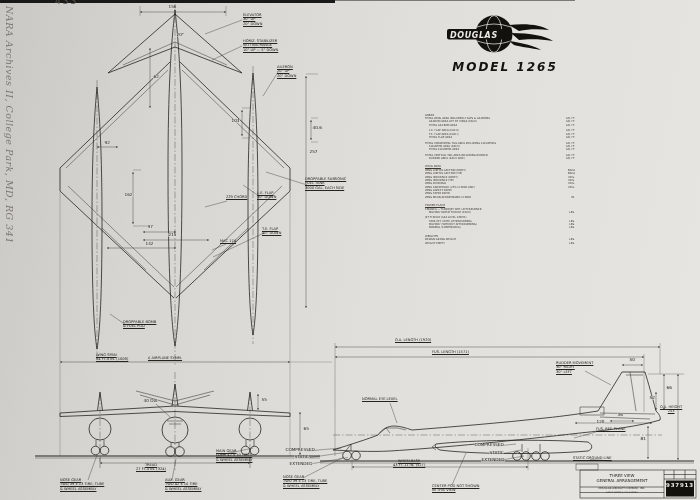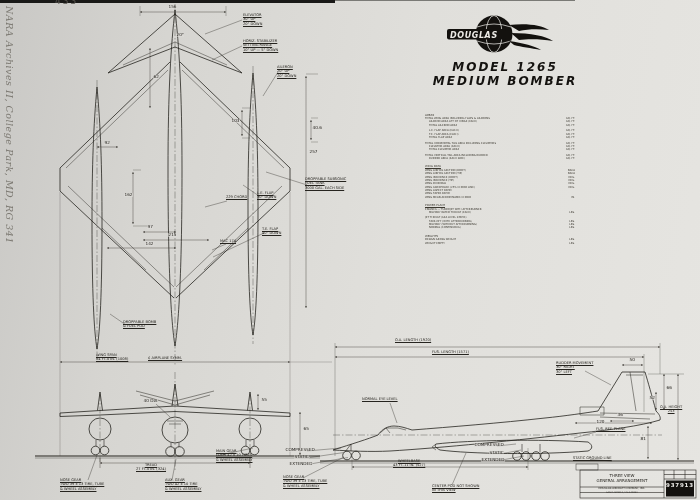--- a/index.html
+++ b/index.html
@@ -156,21 +156,20 @@
       <ellipse cx="494" cy="34" rx="8" ry="18.5" stroke="#d9d8d4" stroke-width="0.8" fill="none"></ellipse>
       <rect x="447" y="29" width="59" height="10.5" rx="2" fill="#13110e"></rect>
       <path d="M509,25 C527,23 541,25 549,30 C539,29 528,29 519,31 Z" fill="#13110e"></path>
       <path d="M511,33 C531,33 546,36 553,41 C541,39 528,39 519,40 Z" fill="#13110e"></path>
       <path d="M509,41 C523,43 535,46 541,50 C531,48 521,47 514,45 Z" fill="#13110e"></path>
       <text x="450" y="37.5" font-size="8" font-style="italic" font-weight="bold" fill="#eceae6" letter-spacing="0.6">DOUGLAS</text>
     </g>
   </svg>
 
   <div class="model-title" style="top:60px">MODEL 1265</div>
-  <div class="model-title" style="top:74px">MEDIUM BOMBER</div>
 
   <div id="spec">
 
       <div class="trow h">
         <span class="tl">AREAS</span>
         <span class="tv"></span>
       </div>
 
       <div class="trow r">
         <span class="tl">TOTAL WING AREA INCLUDING FLAPS &amp; AILERONS</span>

